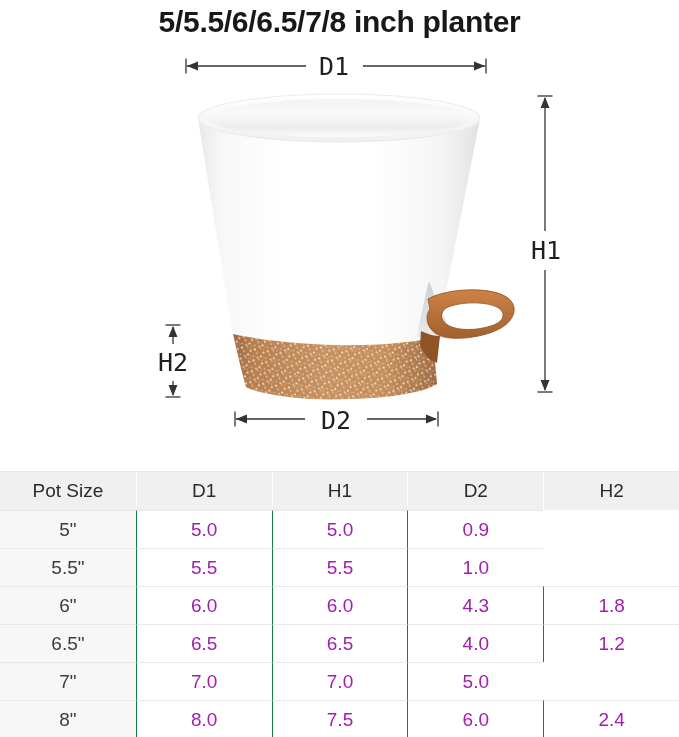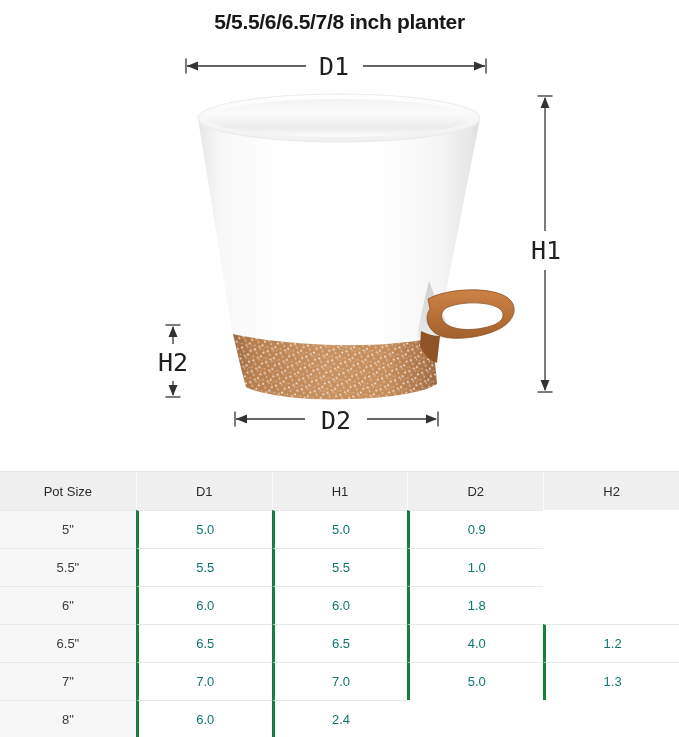--- a/index.html
+++ b/index.html
@@ -1,30 +1,30 @@
 <!DOCTYPE html>
 <html><head>
 <meta charset="utf-8">
 <style>
   html,body{margin:0;padding:0;background:#ffffff;}
   .page{position:relative;width:679px;height:737px;background:#ffffff;overflow:hidden;
         font-family:"Liberation Sans",sans-serif;}
   .title{position:absolute;top:0;left:0;width:679px;height:44px;
          display:flex;align-items:center;justify-content:center;
-         font-size:21px;font-weight:700;color:#181818;letter-spacing:-0.3px;}
+         font-size:30px;font-weight:700;color:#181818;letter-spacing:-0.3px;}
   .diagram{position:absolute;top:0;left:0;width:679px;height:471px;}
   
   .size-table{position:absolute;top:471px;left:0;width:679px;border-top:1px solid #e7e7e7;}
   .trow{display:grid;grid-template-columns:repeat(5,1fr);height:38px;box-sizing:border-box;}
   .tcell{display:flex;align-items:center;justify-content:center;
-         font-size:13px;box-sizing:border-box;border-top:1px solid #e9e9e9;}
+         font-size:19px;box-sizing:border-box;border-top:1px solid #e9e9e9;}
   .trow.thead .tcell{background:#f0f0f0;color:#2b2b2b;border-top:none;
                      border-left:1px solid #fbfbfb;font-weight:400;}
   .trow.thead .tcell:first-child{border-left:none;}
-  .trow.tbody .tcell{background:#ffffff;color:#0f766e;border-left:3px solid #15803d;}
+  .trow.tbody .tcell{background:#ffffff;color:#a21caf;border-left:1px solid #15803d;}
   .trow.tbody .tcell:first-child{background:#f7f7f7;color:#3c3c3c;border-left:none;}
   .trow.tbody:first-of-type .tcell{border-top:none;}
   .size-table{border-bottom:1px solid #eeeeee;}
   
   .dimlabel{font-family:"DejaVu Sans Mono",monospace;font-size:25px;fill:#1f1f1f;}
 </style>
 </head>
 <body>
 
 <div class="page">
@@ -167,35 +167,37 @@
     <div class="trow tbody">
       <div class="tcell">5.5"</div>
       <div class="tcell">5.5</div>
       <div class="tcell">5.5</div>
       <div class="tcell">1.0</div>
     </div>
     <div class="trow tbody">
       <div class="tcell">6"</div>
       <div class="tcell">6.0</div>
       <div class="tcell">6.0</div>
+      <div class="tcell">4.3</div>
       <div class="tcell">1.8</div>
     </div>
     <div class="trow tbody">
       <div class="tcell">6.5"</div>
       <div class="tcell">6.5</div>
       <div class="tcell">6.5</div>
       <div class="tcell">4.0</div>
       <div class="tcell">1.2</div>
     </div>
     <div class="trow tbody">
       <div class="tcell">7"</div>
       <div class="tcell">7.0</div>
       <div class="tcell">7.0</div>
       <div class="tcell">5.0</div>
-      <div class="tcell">1.3</div>
     </div>
     <div class="trow tbody">
       <div class="tcell">8"</div>
+      <div class="tcell">8.0</div>
+      <div class="tcell">7.5</div>
       <div class="tcell">6.0</div>
       <div class="tcell">2.4</div>
     </div>
   </div>
 </div>
 
 </body></html>

